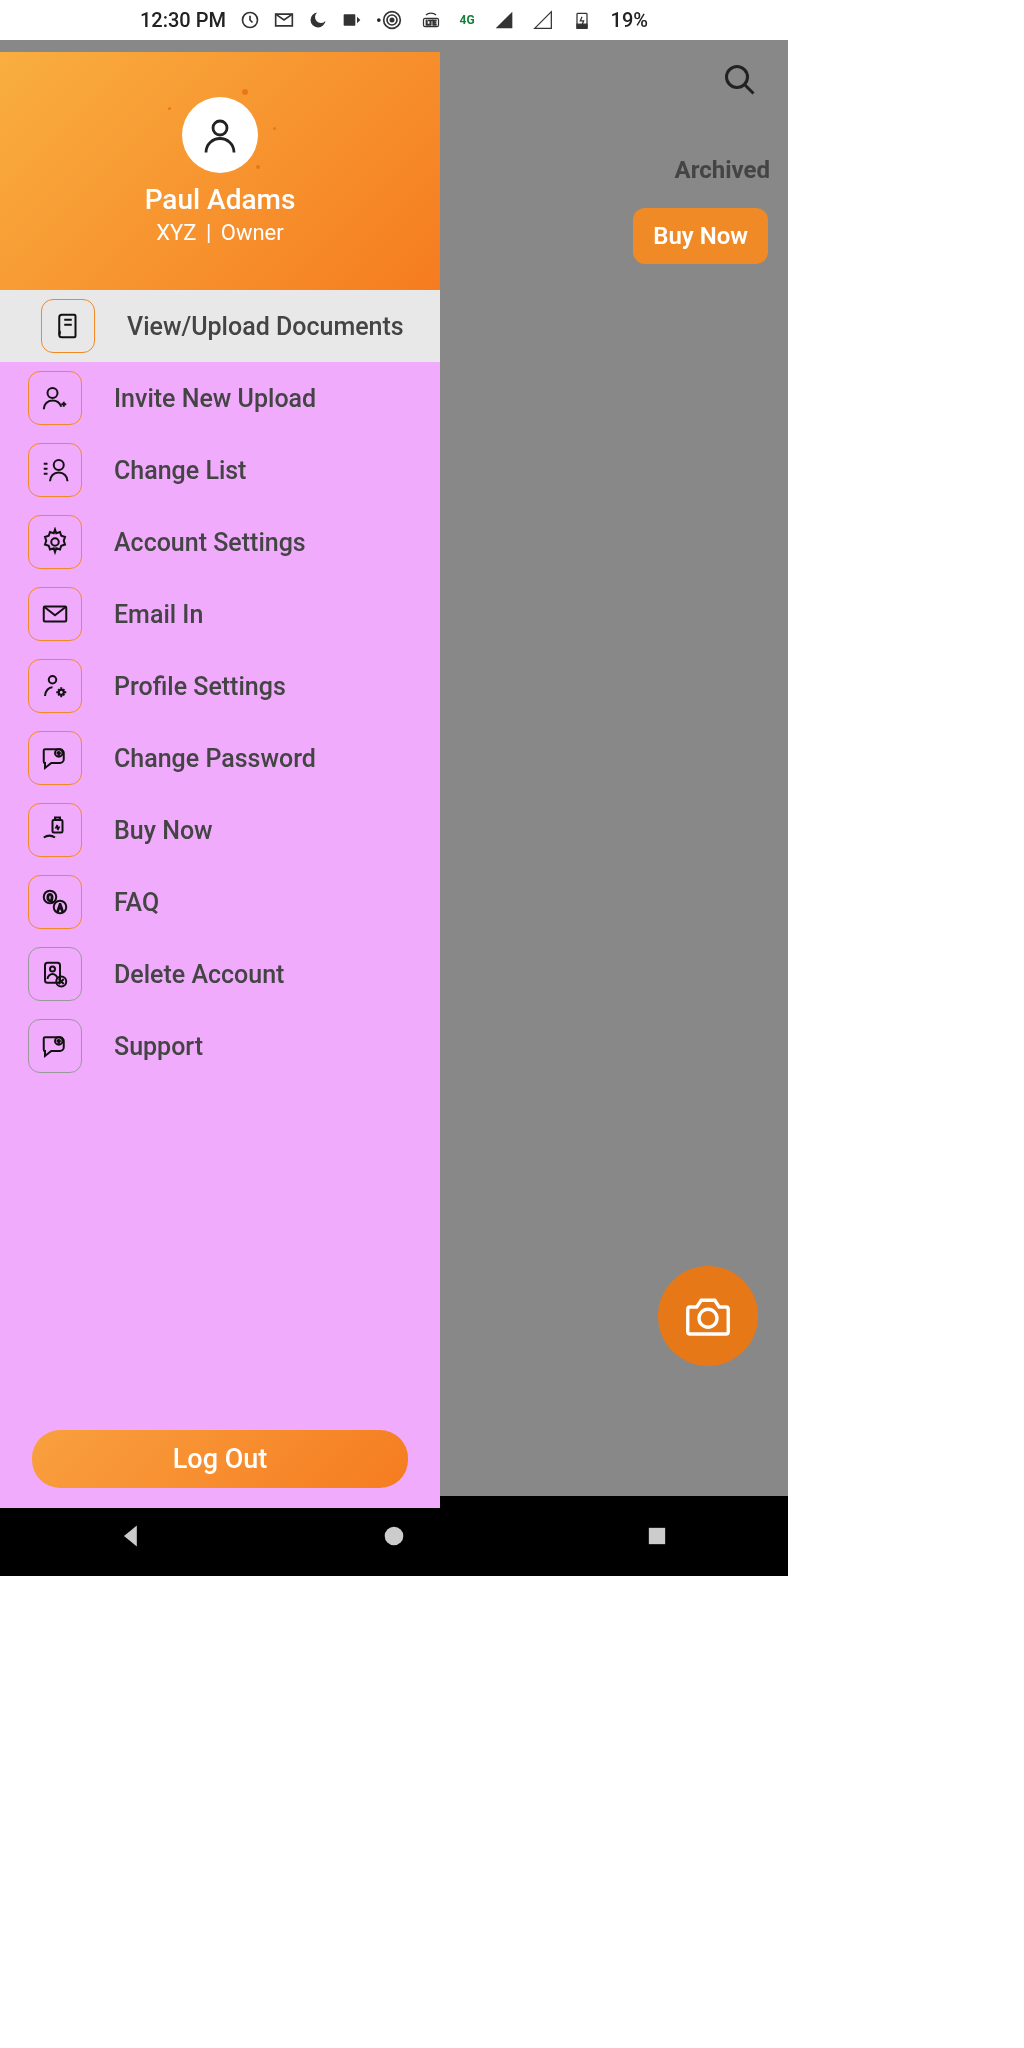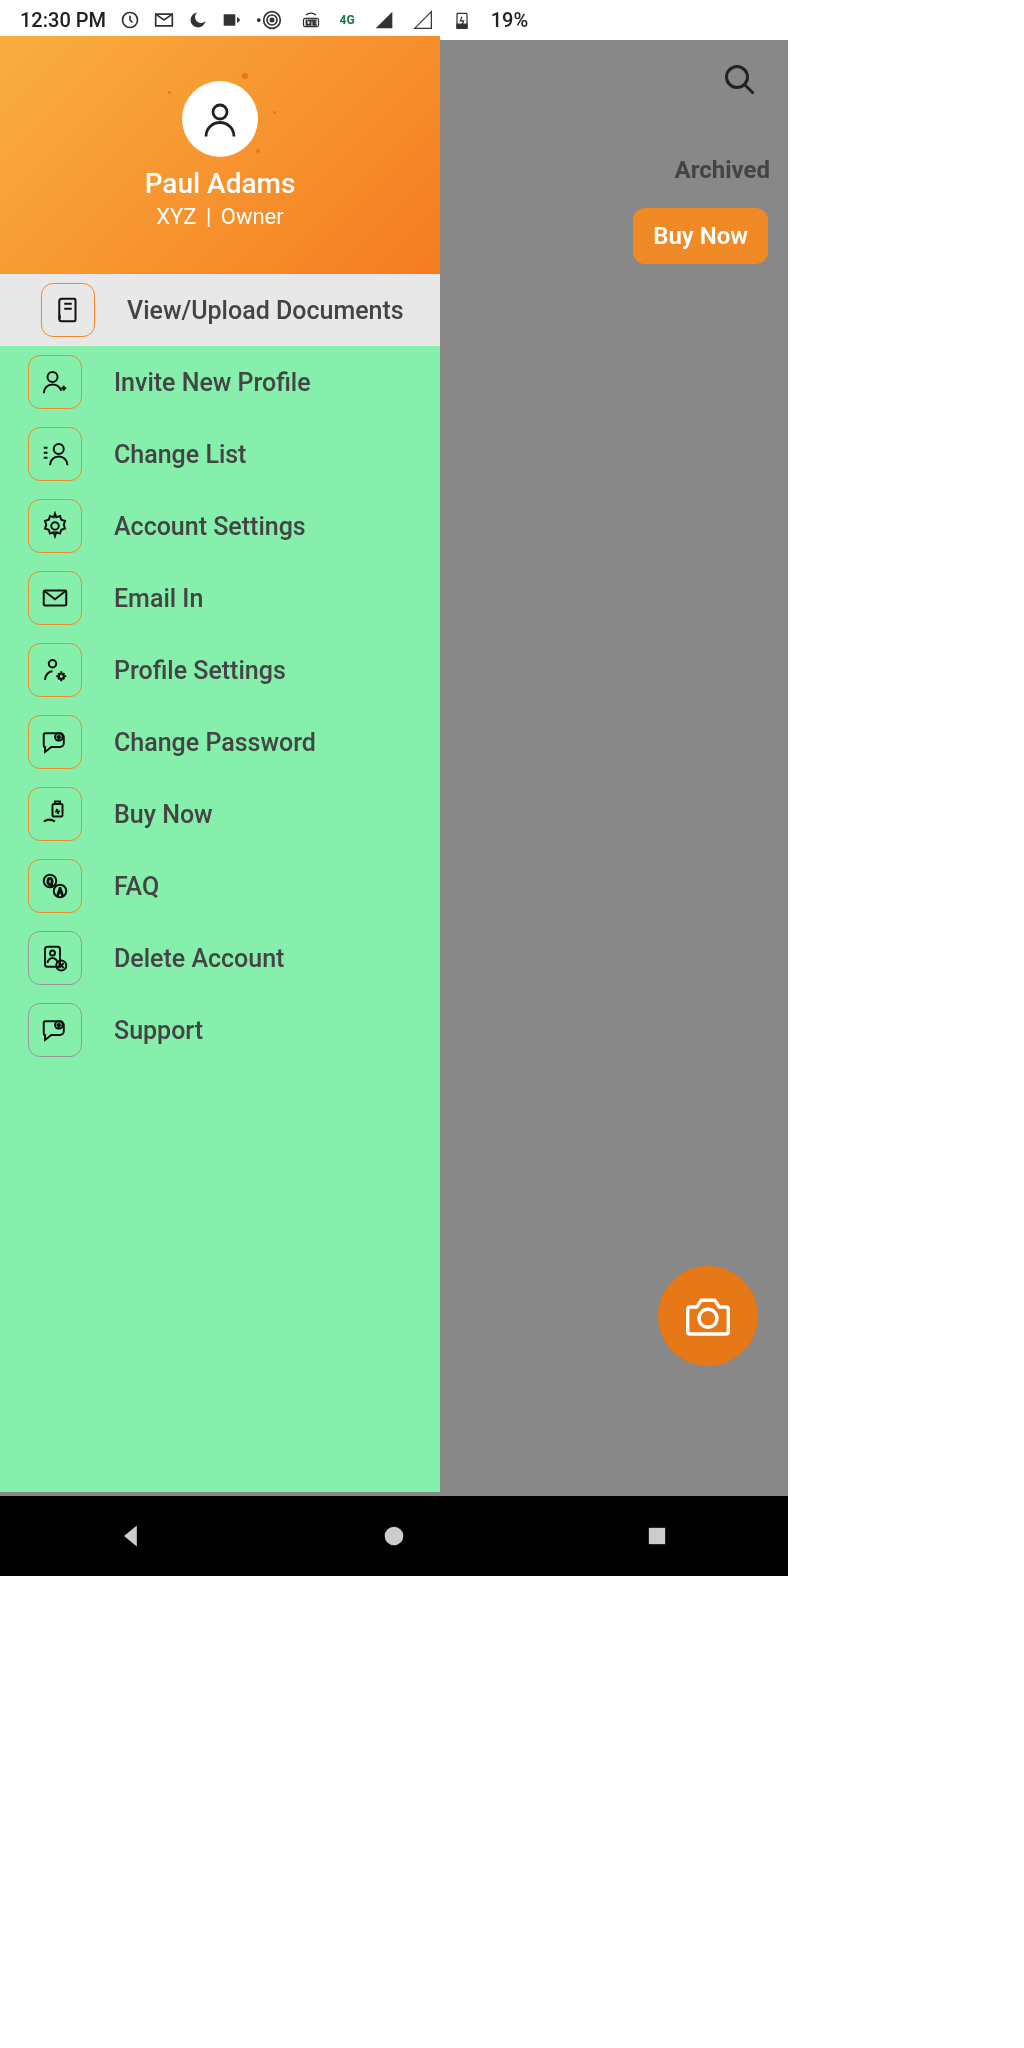--- a/index.html
+++ b/index.html
@@ -13,21 +13,21 @@
       height: 1576px;
       position: relative;
       overflow: hidden;
       background: #fff;
     }
     .status-bar {
       height: 40px;
       background: #fff;
       display: flex;
       align-items: center;
-      justify-content: flex-start;
+      justify-content: center;
       padding: 11px 20px;
       font-size: 20px;
       font-weight: 500;
       color: #222;
     }
     .status-left {
       display: flex;
       align-items: center;
       gap: 14px;
     }
@@ -98,25 +98,25 @@
       width: 100px;
       height: 100px;
       background: #e77817;
       border-radius: 50%;
       display: flex;
       align-items: center;
       justify-content: center;
     }
     .drawer {
       position: absolute;
-      top: 36px;
+      top: 52px;
       left: 0;
       width: 440px;
       height: calc(100% - 40px - 80px);
-      background: #86efac;
+      background: #f0abfc;
       z-index: 10;
       display: flex;
       flex-direction: column;
     }
     .drawer-header {
       height: 238px;
       background: linear-gradient(135deg, #f9ae3f 0%, #f57c20 100%);
       display: flex;
       flex-direction: column;
       align-items: center;
@@ -320,21 +320,21 @@
     </div>
 
     <div class="drawer-item">
       <div class="item-icon">
         <svg width="30" height="30" viewBox="0 0 24 24" fill="none" stroke="#111" stroke-width="1.6">
             <circle cx="10" cy="8" r="4"></circle>
             <path d="M3 21c0-4 3-7 7-7s6 2 7 5"></path>
             <path d="M17 17h4M19 15v4"></path>
           </svg>
       </div>
-      <span class="item-label">Invite New Profile</span>
+      <span class="item-label">Invite New Upload</span>
     </div>
 
     <div class="drawer-item">
       <div class="item-icon">
         <svg width="30" height="30" viewBox="0 0 24 24" fill="none" stroke="#111" stroke-width="1.6">
             <circle cx="15" cy="8" r="4"></circle>
             <path d="M8 21c0-4 3-7 7-7s7 3 7 7"></path>
             <path d="M3 7h3M3 11h3M3 15h3"></path>
           </svg>
       </div>
@@ -427,20 +427,23 @@
             <path d="M4 5h12a3 3 0 013 3v5a3 3 0 01-3 3H9l-5 4v-4a1 1 0 01-1-1V6a1 1 0 011-1z"></path>
             <circle cx="15" cy="8" r="3"></circle>
             <text x="15" y="10" font-size="5" fill="#111" text-anchor="middle">?</text>
           </svg>
       </div>
       <span class="item-label">Support</span>
     </div>
 
   </div>
 
+  <div class="logout-btn">
+    <span>Log Out</span>
+  </div>
 </div>
 
 <div class="nav-bar">
   <svg class="nav-btn" viewBox="0 0 24 24">
       <path d="M17 3L6 12l11 9z"></path>
     </svg>
   <svg class="nav-btn" viewBox="0 0 24 24">
       <circle cx="12" cy="12" r="8"></circle>
     </svg>
   <svg class="nav-btn" viewBox="0 0 24 24">

